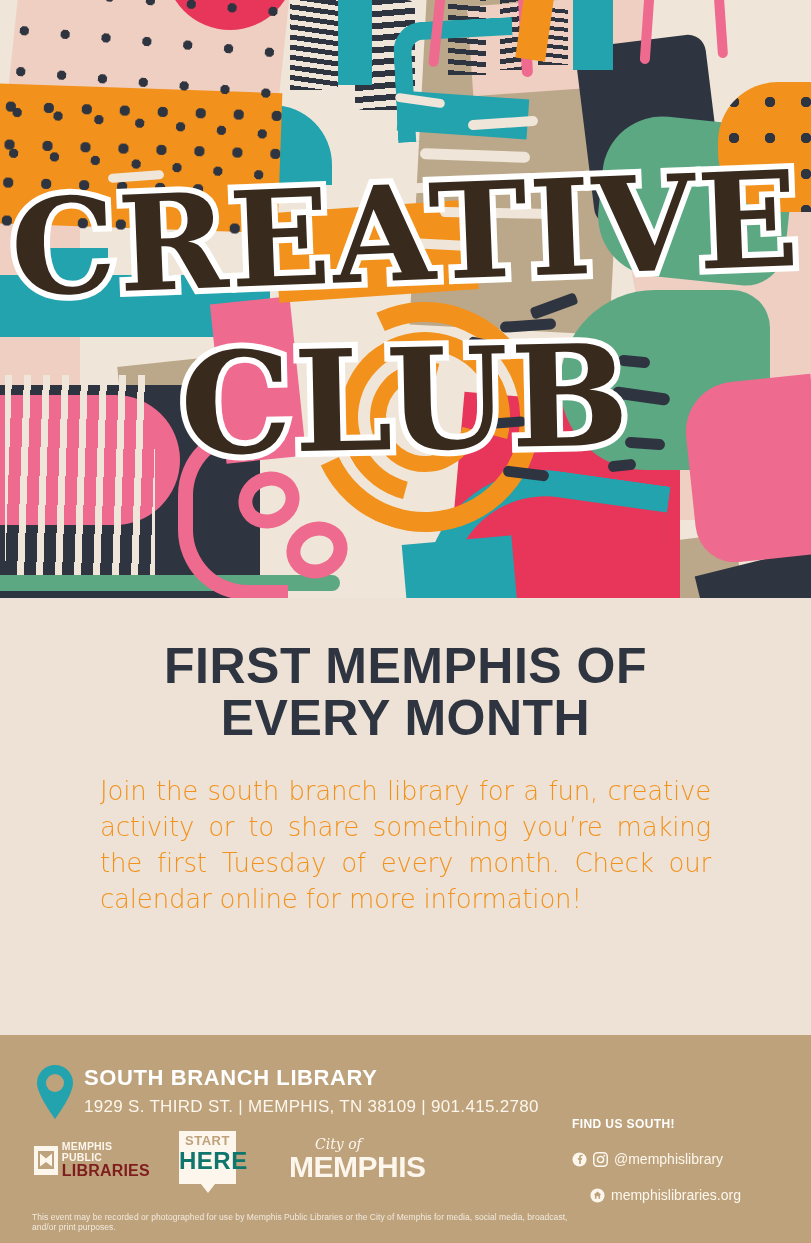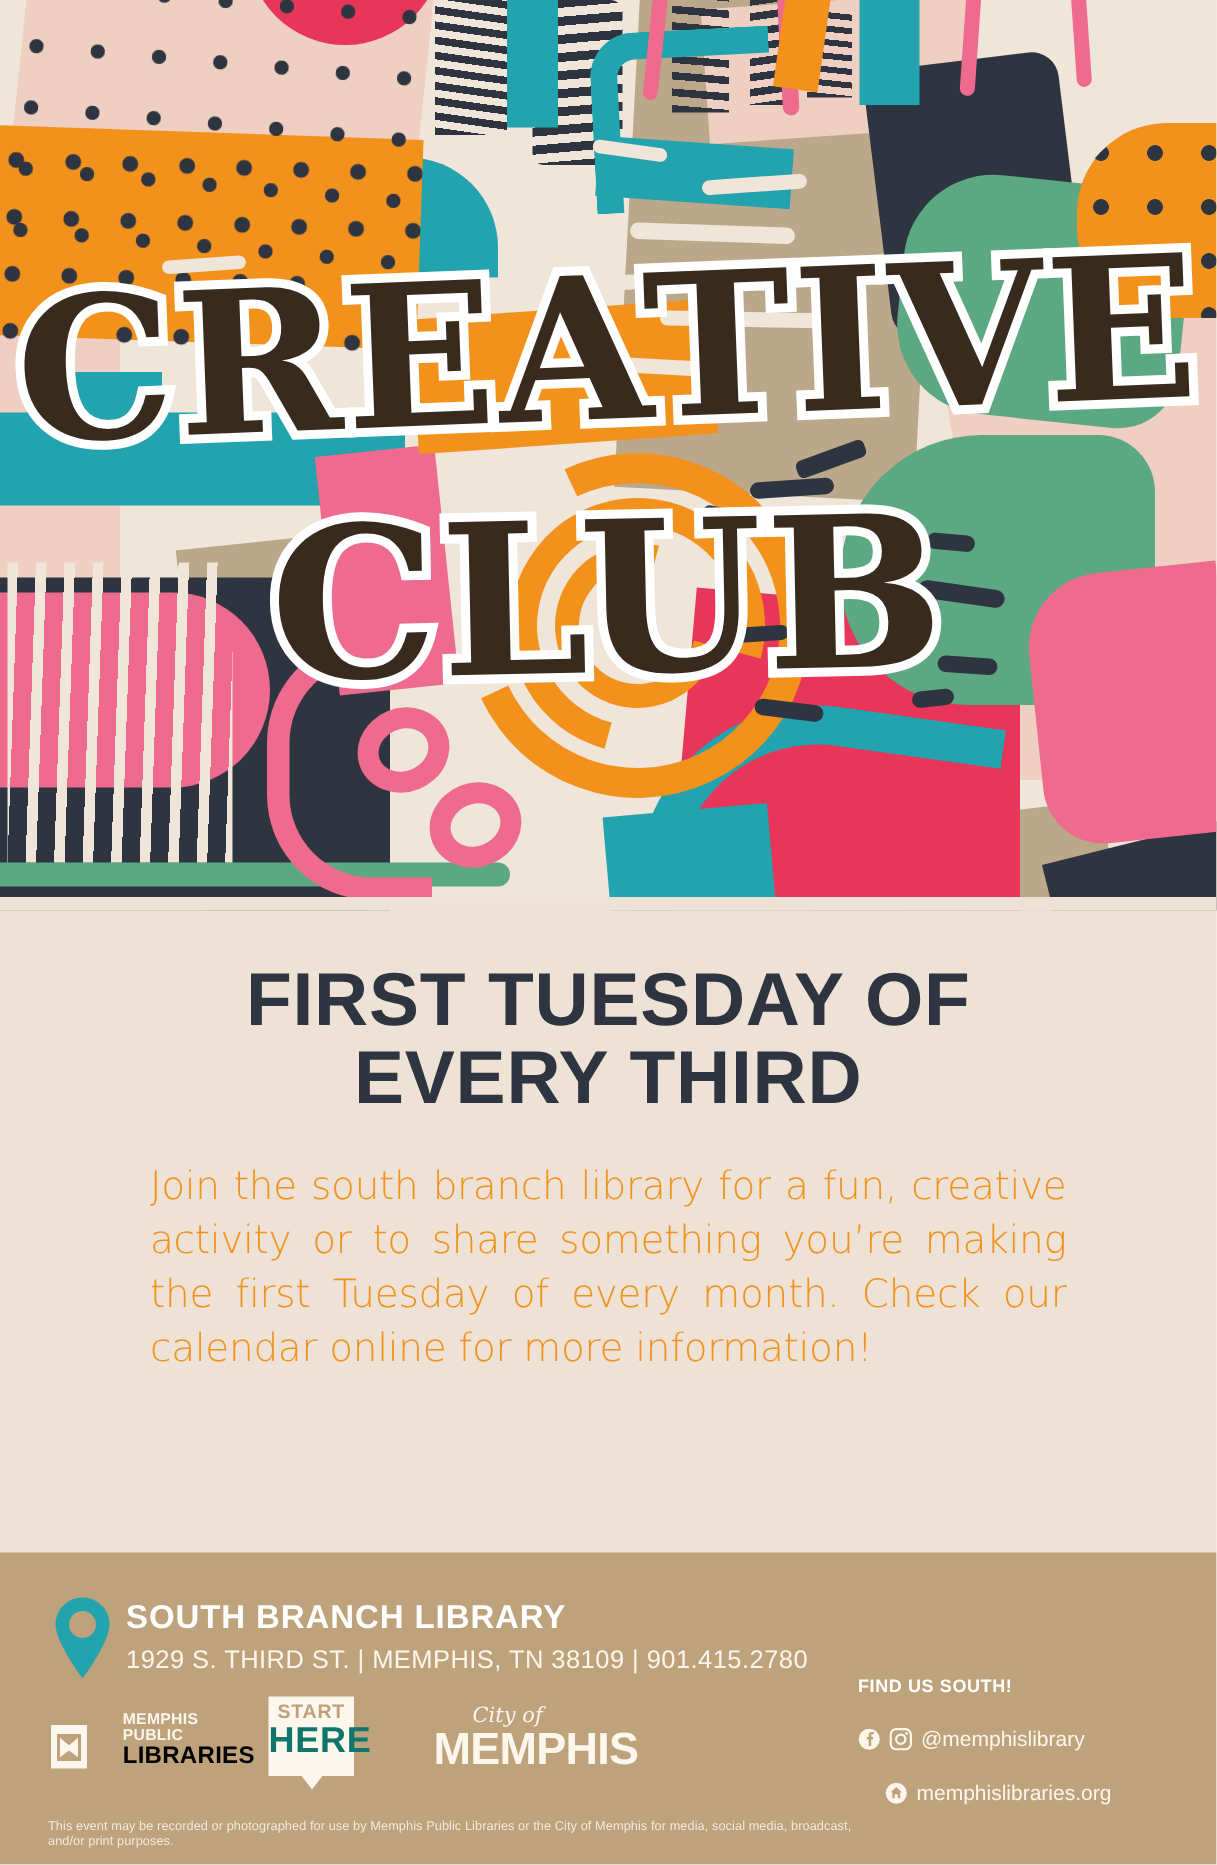--- a/index.html
+++ b/index.html
@@ -63,29 +63,29 @@
     font-family:"Liberation Sans", sans-serif;
   }
   .branch-addr {
     position:absolute; left:84px; top:62px;
     color:#FDF6EC; font-weight:normal; font-size:17px; letter-spacing:0.3px;
     font-family:"Liberation Sans", sans-serif;
   }
 
   
   .logos { position:absolute; left:34px; top:96px; height:62px; }
-  .logo-mpl { position:absolute; left:0px; top:10px; display:flex; align-items:flex-end; gap:24px; }
+  .logo-mpl { position:absolute; left:0px; top:10px; display:flex; align-items:center; gap:4px; }
   .mpl-badge {
     width:25px; height:29px; background:#FDF6EC;
     display:flex; align-items:center; justify-content:center;
   }
   .mpl-badge svg { display:block; }
   .mpl-words { line-height:1; }
   .mpl-top { color:#FDF6EC; font-weight:bold; font-size:10.5px; letter-spacing:0.2px; font-family:"Liberation Sans", sans-serif; }
-  .mpl-bot { color:#000000; font-weight:bold; font-size:16px; letter-spacing:0.2px; font-family:"Liberation Sans", sans-serif; margin-top:1px; }
+  .mpl-bot { color:#7f1d1d; font-weight:bold; font-size:16px; letter-spacing:0.2px; font-family:"Liberation Sans", sans-serif; margin-top:1px; }
 
   .logo-start { position:absolute; left:145px; top:0px; width:57px; }
   .start-box { position:relative; background:#FDF6EC; width:57px; height:53px; padding-top:3px; }
   .start-box:after {
     content:""; position:absolute; left:22px; bottom:-9px;
     border-left:7px solid transparent; border-right:7px solid transparent;
     border-top:9px solid #FDF6EC;
   }
   .start-word { text-align:center; color:#BDA27C; font-weight:bold; font-size:13px; letter-spacing:0.5px; line-height:14px; font-family:"Liberation Sans", sans-serif; }
   .here-word { text-align:center; color:#0f766e; font-weight:bold; font-size:24px; line-height:26px; letter-spacing:0.5px; font-family:"Liberation Sans", sans-serif; }
@@ -218,21 +218,21 @@
 
     <div class="sh" style="left:0;top:598px;width:811px;height:14px;background:#EDE2D5;"></div>
 
     <div class="wordmark">
       <div class="wm-line wm-creative">CREATIVE</div>
       <div class="wm-line wm-club">CLUB</div>
     </div>
   </div>
 
   <div class="body-sec">
-    <div class="headline">FIRST TUESDAY OF EVERY THIRD</div>
+    <div class="headline">FIRST MEMPHIS OF EVERY MONTH</div>
     <div class="blurb">Join the south branch library for a fun, creative activity or to share something you’re making the first Tuesday of every month. Check our calendar online for more information!</div>
   </div>
 
   <div class="footer">
 
     <svg class="pin" viewBox="0 0 38 56">
       <path d="M19 1 C9 1 1 9 1 19 C1 31 19 55 19 55 C19 55 37 31 37 19 C37 9 29 1 19 1 Z" fill="#22A3AD"></path>
       <circle cx="19" cy="19" r="9" fill="#BDA27C"></circle>
     </svg>
 

